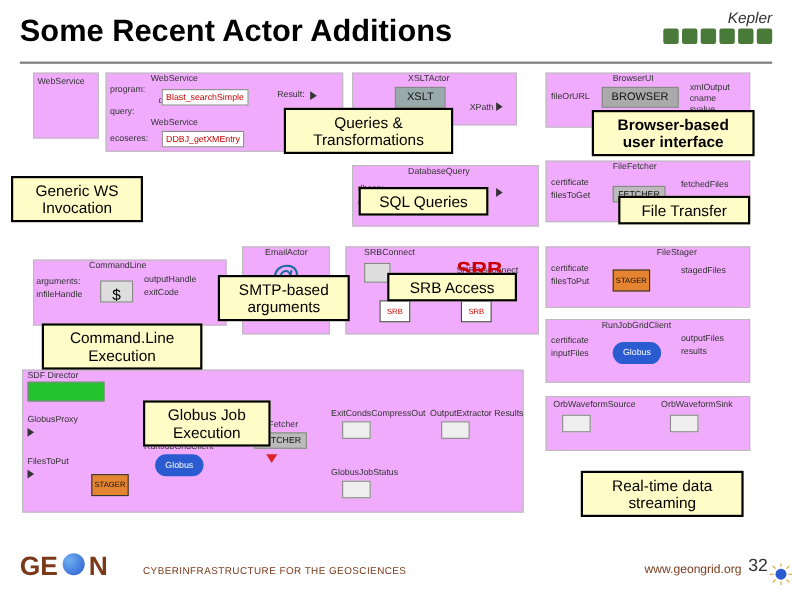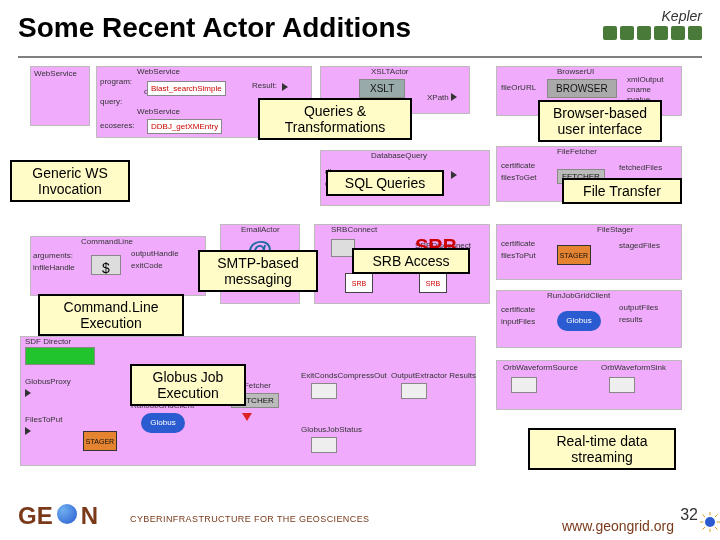--- a/index.html
+++ b/index.html
@@ -30,21 +30,21 @@
   .tiny { position: absolute; font-size: 8px; color: #333; white-space: nowrap; }
 
   .callout { position: absolute; background: #fffcc8; border: 2px solid #000; font-size: 14px; text-align: center; padding: 3px 8px; font-family: Arial; line-height: 1.15; }
 
   .footer { position: absolute; left: 0; right: 0; bottom: 6px; height: 34px; display: flex; align-items: center; }
   .geon-logo { position: absolute; left: 18px; bottom: 4px; display: flex; align-items: baseline; gap: 4px; }
   .geon-logo .g { font-size: 24px; font-weight: bold; color: #7a3a1a; }
   .geon-logo .globe { width: 20px; height: 20px; border-radius: 50%; background: radial-gradient(circle at 30% 30%, #6fb0f0, #2a5bd0); display: inline-block; }
   .geon-logo .n { font-size: 24px; font-weight: bold; color: #7a3a1a; }
   .footer .tag { position: absolute; left: 130px; bottom: 10px; font-size: 9px; color: #7a3a1a; letter-spacing: 0.4px; }
-  .footer .url { position: absolute; right: 46px; bottom: 0; font-size: 14px; color: #7a3a1a; text-align: right; }
+  .footer .url { position: absolute; right: 46px; bottom: 10px; font-size: 11px; color: #7a3a1a; text-align: right; }
   .footer .num { position: absolute; right: 22px; bottom: 10px; font-size: 16px; color: #333; }
   .nsf { position: absolute; right: 0px; bottom: 2px; width: 20px; height: 20px; }
   .nsf svg { width: 100%; height: 100%; }
 </style>
 </head>
 <body>
 
 <div class="slide">
   <div class="title">Some Recent Actor Additions</div>
   <div class="logo-kepler">
@@ -167,28 +167,28 @@
 
     <div class="panel" style="left:496px; top:300px; width:186px; height:50px;">
       <div class="tiny" style="left:6px; top:2px;">OrbWaveformSource</div>
       <div class="tiny" style="left:104px; top:2px;">OrbWaveformSink</div>
       <div class="actor" style="left:14px; top:16px; width:26px; height:16px; background:#eee;"></div>
       <div class="actor" style="left:112px; top:16px; width:26px; height:16px; background:#eee;"></div>
     </div>
 
     <div class="callout" style="left:258px; top:38px; width:154px;"><span style="white-space:pre-line;">Queries &amp;
 Transformations</span></div>
-    <div class="callout" style="left:538px; top:40px; width:124px;"><span style="white-space:pre-line;">Browser-based
+    <div class="callout" style="left:538px; top:40px; width:148px;font-weight:bold;"><span style="white-space:pre-line;">Browser-based
 user interface</span></div>
     <div class="callout" style="left:10px; top:100px; width:120px;"><span style="white-space:pre-line;">Generic WS
 Invocation</span></div>
     <div class="callout" style="left:326px; top:110px; width:118px;"><span>SQL Queries</span></div>
     <div class="callout" style="left:562px; top:118px; width:120px;"><span>File Transfer</span></div>
     <div class="callout" style="left:198px; top:190px; width:120px;"><span style="white-space:pre-line;">SMTP-based
-messaging</span></div>
+arguments</span></div>
     <div class="callout" style="left:352px; top:188px; width:118px;"><span>SRB Access</span></div>
     <div class="callout" style="left:38px; top:234px; width:146px;"><span style="white-space:pre-line;">Command.Line
 Execution</span></div>
     <div class="callout" style="left:130px; top:304px; width:116px;"><span style="white-space:pre-line;">Globus Job
 Execution</span></div>
     <div class="callout" style="left:528px; top:368px; width:148px;"><span style="white-space:pre-line;">Real-time data
 streaming</span></div>
 
   </div>
 

